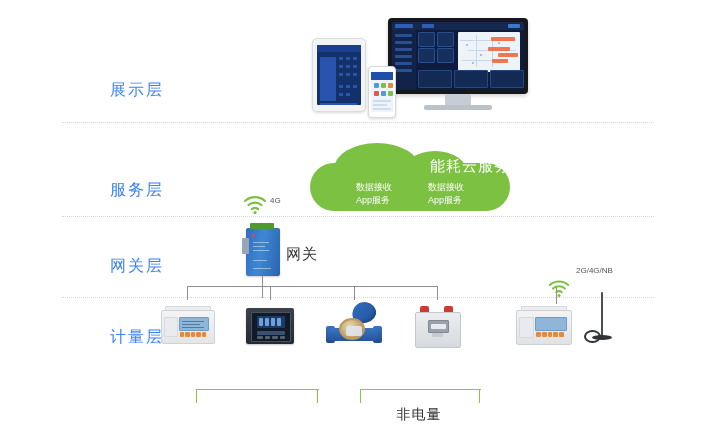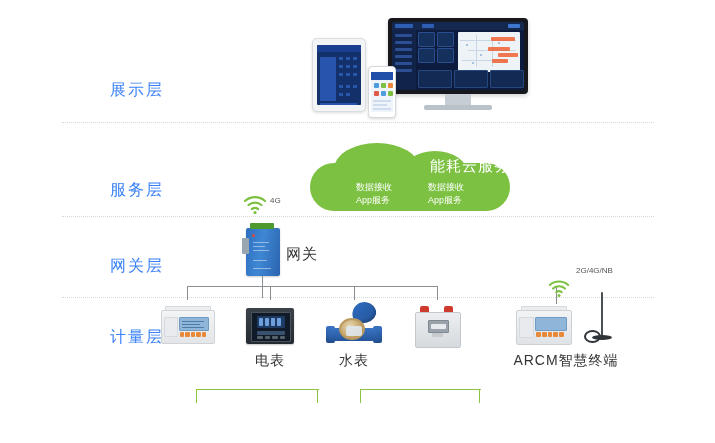--- a/index.html
+++ b/index.html
@@ -402,34 +402,32 @@
         <div class="lbl"></div>
         <div class="kb">
             <b></b>
             <b></b>
             <b></b>
             <b></b>
           </div>
       </div>
     </div>
   </div>
-  <div class="meter-cap" style="left:215px;">电表</div>
 
   <div class="meter-slot" style="left:299px;top:304px;height:46px;">
     <div class="wmeter" style="left:27px;">
       <div class="lid"></div>
       <div class="flg" style="left:0px;"></div>
       <div class="flg" style="left:47px;"></div>
       <div class="bodyw"></div>
       <div class="dial">
           <i></i>
         </div>
     </div>
   </div>
-  <div class="meter-cap" style="left:299px;">水表</div>
 
   <div class="meter-slot" style="left:382px;top:306px;height:44px;">
     <div class="gmeter" style="left:33px;">
       <div class="pipe" style="left:7px;"></div>
       <div class="pipe" style="left:31px;"></div>
       <div class="cap" style="left:5px;"></div>
       <div class="cap" style="left:29px;"></div>
       <div class="box"></div>
       <div class="disp">
           <i></i>
@@ -463,19 +461,19 @@
         </div>
     </div>
 
     <div class="antenna">
       <div class="rod"></div>
       <div class="base"></div>
       <div class="cable"></div>
       <div class="tail"></div>
     </div>
   </div>
-  <div class="meter-cap" style="left:501px;width:130px;">ARCM智慧终端</div>
 
   <div class="bracket" style="left:196px;top:390px;width:120px;"></div>
 
   <div class="bracket" style="left:360px;top:390px;width:118px;"></div>
+  <div class="bracket-cap" style="left:360px;top:406px;width:118px;">非电量</div>
 
 </div>
 
 </body></html>

